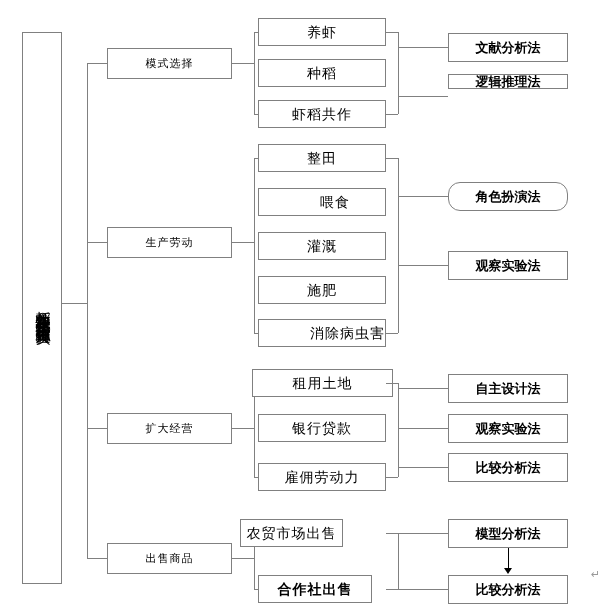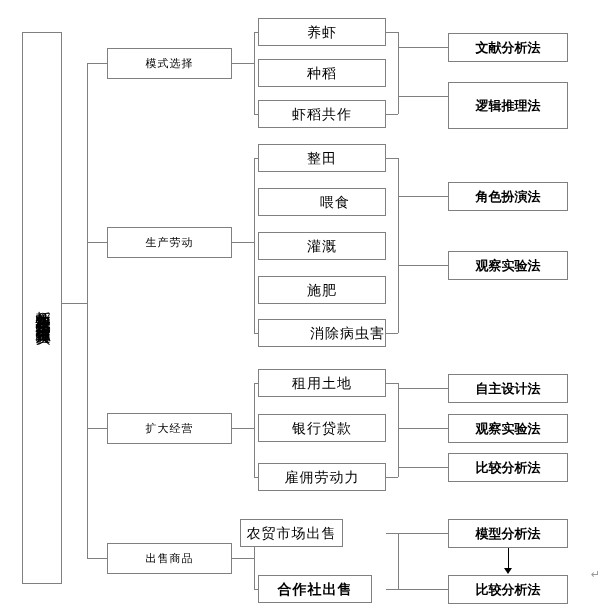--- a/index.html
+++ b/index.html
@@ -105,21 +105,21 @@
 
   <div class="ln v" style="left:398px;top:32px;height:82px;"></div>
   <div class="ln h" style="left:386px;top:32px;width:12px;"></div>
   <div class="ln h" style="left:386px;top:114px;width:12px;"></div>
   <div class="ln h" style="left:398px;top:47px;width:50px;"></div>
   <div class="ln h" style="left:398px;top:96px;width:50px;"></div>
 
   <div class="box method-box" style="left:448px;top:33px;width:120px;height:29px;">
     <span>文献分析法</span>
   </div>
-  <div class="box method-box" style="left:448px;top:82px;width:120px;height:47px;font-family:Liberation Serif, serif;">
+  <div class="box method-box" style="left:448px;top:74px;width:120px;height:15px;font-family:Liberation Serif, serif;">
     <span>逻辑推理法</span>
   </div>
 
   <div class="ln h" style="left:232px;top:242px;width:22px;"></div>
   <div class="ln v" style="left:254px;top:158px;height:175px;"></div>
   <div class="ln h" style="left:254px;top:158px;width:4px;"></div>
   <div class="ln h" style="left:254px;top:333px;width:4px;"></div>
 
   <div class="box act-box" style="left:258px;top:144px;width:128px;height:28px;">
     <span>整田</span>
@@ -136,33 +136,33 @@
   <div class="box act-box" style="left:258px;top:319px;width:128px;height:28px;justify-content:flex-end;">
     <span>消除病虫害</span>
   </div>
 
   <div class="ln v" style="left:398px;top:158px;height:175px;"></div>
   <div class="ln h" style="left:386px;top:158px;width:12px;"></div>
   <div class="ln h" style="left:386px;top:333px;width:12px;"></div>
   <div class="ln h" style="left:398px;top:196px;width:50px;"></div>
   <div class="ln h" style="left:398px;top:265px;width:50px;"></div>
 
-  <div class="box method-box" style="left:448px;top:182px;width:120px;height:29px;">
+  <div class="box method-box" style="left:448px;top:182px;width:120px;height:29px;border-radius:12px;">
     <span>角色扮演法</span>
   </div>
   <div class="box method-box" style="left:448px;top:251px;width:120px;height:29px;">
     <span>观察实验法</span>
   </div>
 
   <div class="ln h" style="left:232px;top:428px;width:22px;"></div>
   <div class="ln v" style="left:254px;top:383px;height:94px;"></div>
   <div class="ln h" style="left:254px;top:383px;width:4px;"></div>
   <div class="ln h" style="left:254px;top:477px;width:4px;"></div>
 
-  <div class="box act-box" style="left:258px;top:369px;width:128px;height:28px;text-align:right;">
+  <div class="box act-box" style="left:252px;top:369px;width:141px;height:28px;text-align:right;">
     <span>租用土地</span>
   </div>
   <div class="box act-box" style="left:258px;top:414px;width:128px;height:28px;">
     <span>银行贷款</span>
   </div>
   <div class="box act-box" style="left:258px;top:463px;width:128px;height:28px;">
     <span>雇佣劳动力</span>
   </div>
 
   <div class="ln v" style="left:398px;top:383px;height:94px;"></div>

